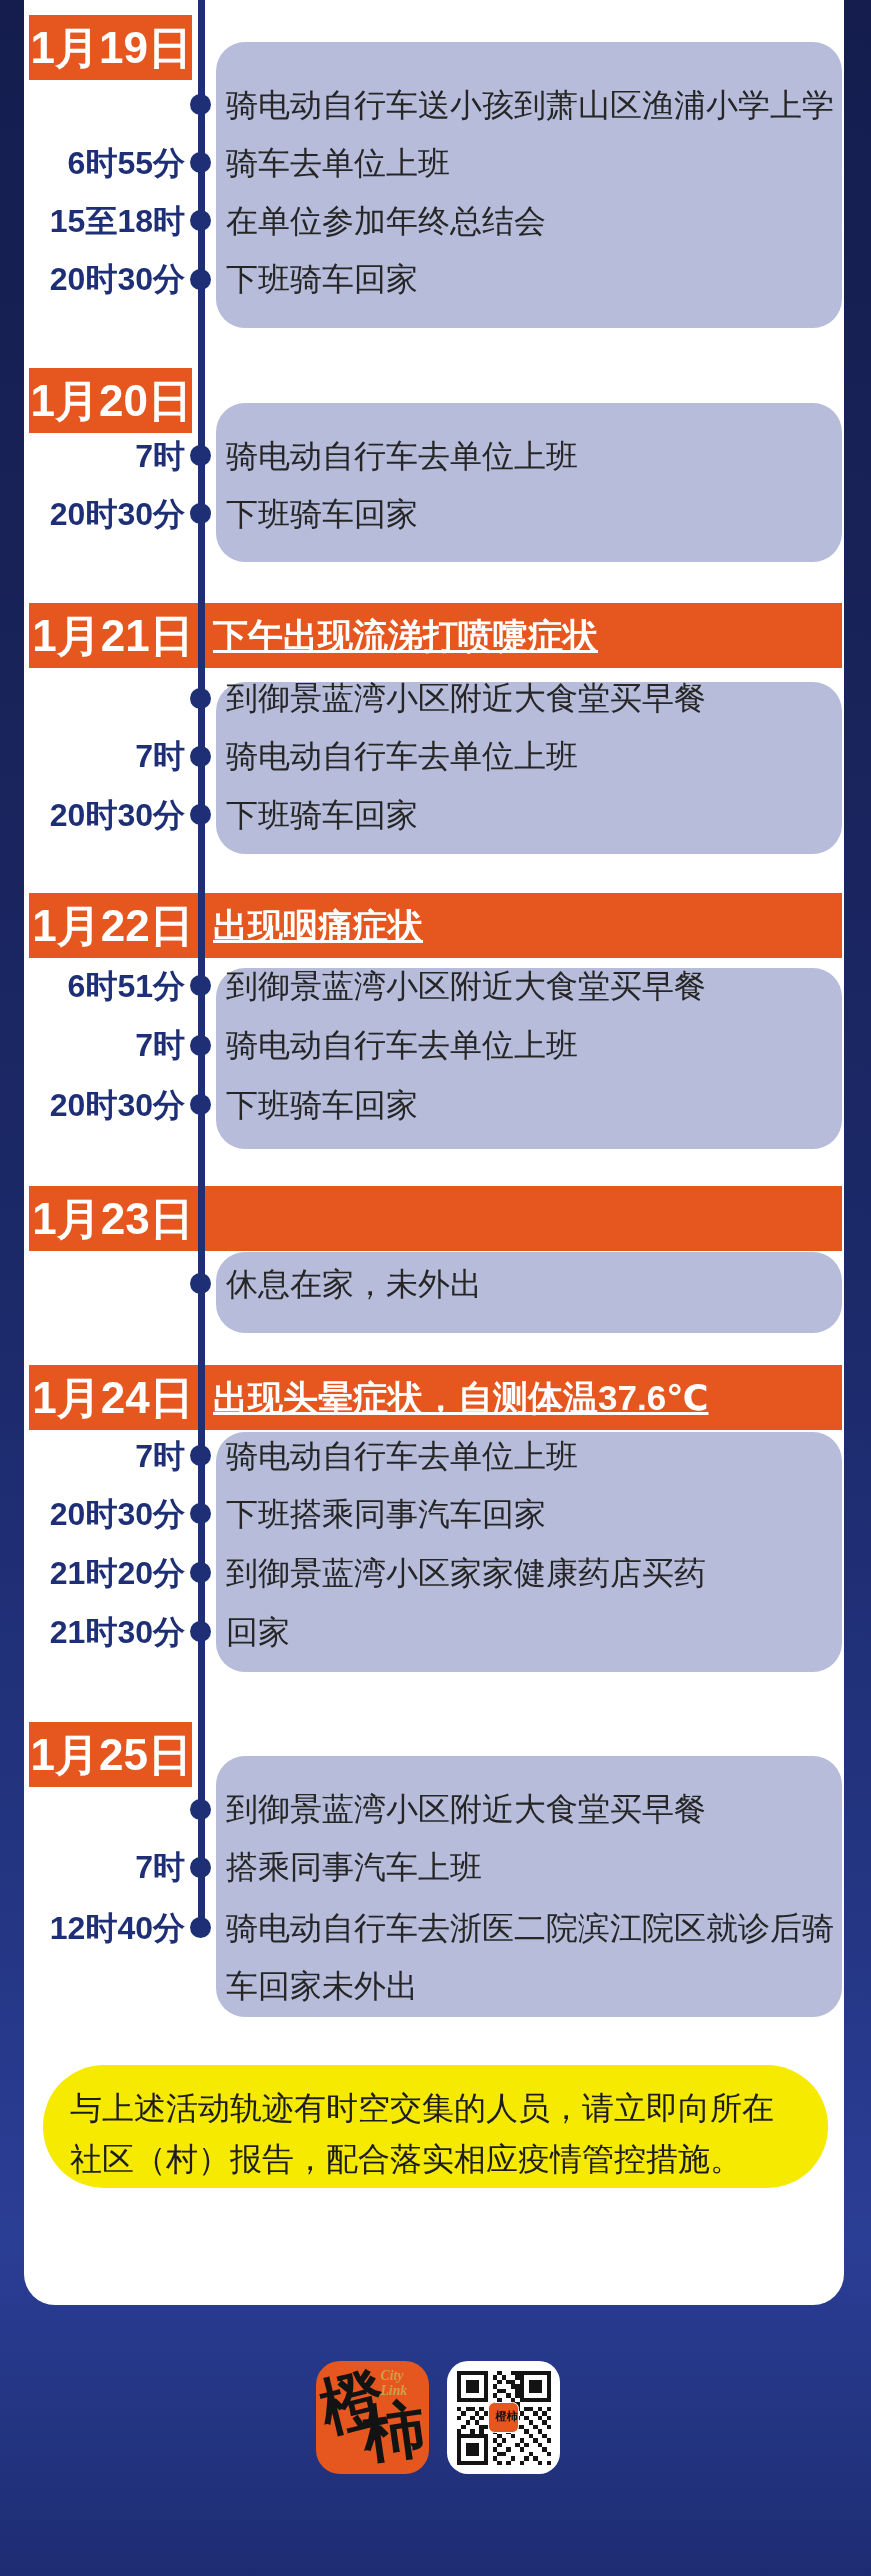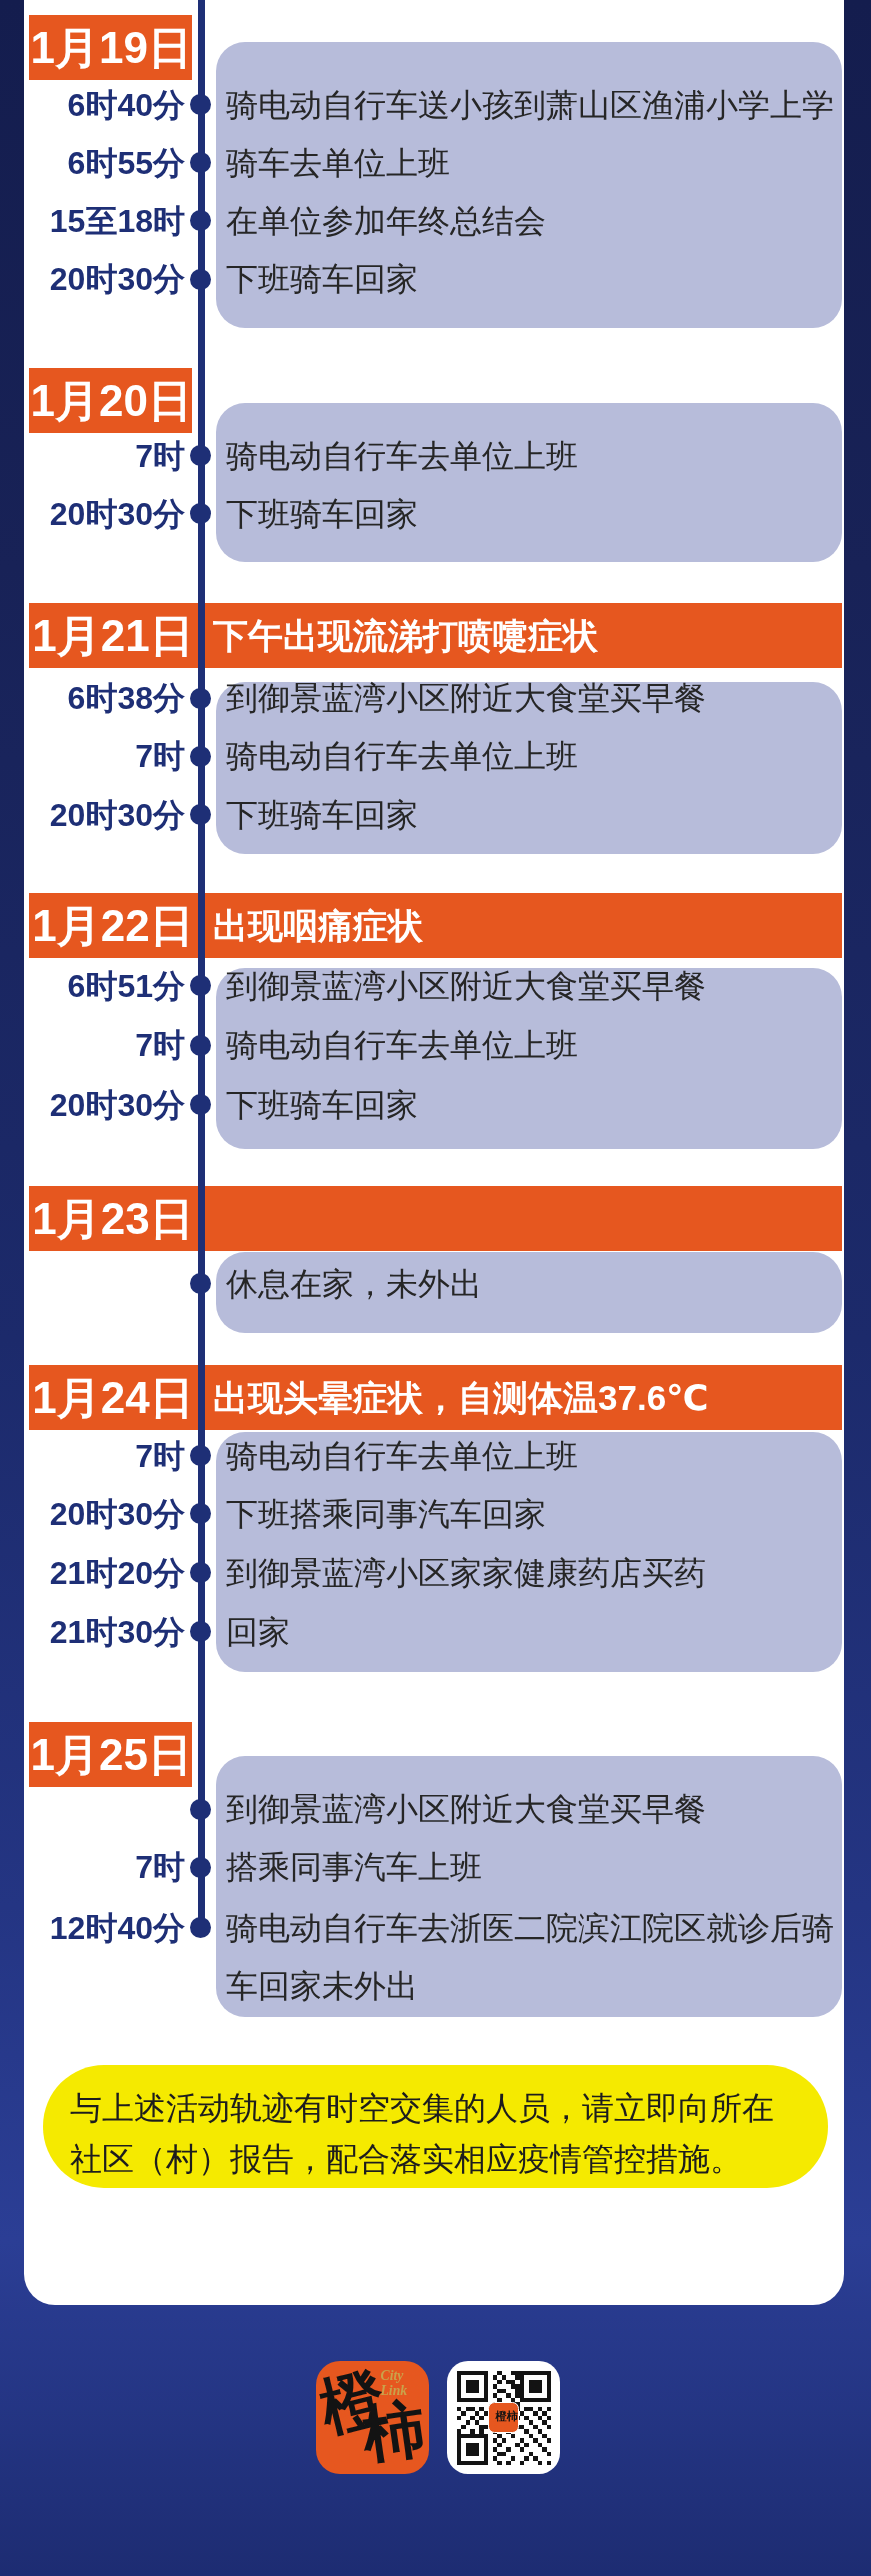--- a/index.html
+++ b/index.html
@@ -32,21 +32,21 @@
   .banner{
     position:absolute;left:29px;width:813px;height:65px;
     background:#E6571F;z-index:2;
   }
   .banner .bdate{
     position:absolute;left:0;top:0;width:168px;height:65px;
     color:#fff;font-size:44px;font-weight:700;text-align:center;line-height:65px;white-space:nowrap;
   }
   .banner .bsym{
     position:absolute;left:184px;top:0;height:65px;
-    color:#fff;font-size:35px;font-weight:700;line-height:65px;white-space:nowrap;
+    color:#fff;font-size:35px;font-weight:700;line-height:65px;white-space:nowrap;text-decoration:underline;
   }
   .bubble{
     position:absolute;left:216px;width:626px;
     background:#B7BCDA;border-radius:29px;z-index:1;
   }
   .time{
     position:absolute;left:24px;width:161px;height:58px;
     text-align:right;font-size:32px;font-weight:700;color:#1E2F76;
     line-height:58px;z-index:3;white-space:nowrap;
   }
@@ -91,42 +91,40 @@
   }
 </style>
 </head>
 <body>
 
 <div class="page">
   <div class="card"></div>
 
   <div class="badge" style="top:14.5px">1月19日</div>
   <div class="bubble" style="top:42px;height:286px"></div>
-  <div class="time" style="top:76px">6时40分</div>
   <div class="act" style="top:76px">骑电动自行车送小孩到萧山区渔浦小学上学</div>
   <div class="time" style="top:134px">6时55分</div>
   <div class="act" style="top:134px">骑车去单位上班</div>
   <div class="time" style="top:192px">15至18时</div>
   <div class="act" style="top:192px">在单位参加年终总结会</div>
   <div class="time" style="top:250px">20时30分</div>
   <div class="act" style="top:250px">下班骑车回家</div>
 
   <div class="badge" style="top:368px">1月20日</div>
   <div class="bubble" style="top:403px;height:159px"></div>
   <div class="time" style="top:427px">7时</div>
   <div class="act" style="top:427px">骑电动自行车去单位上班</div>
   <div class="time" style="top:485px">20时30分</div>
   <div class="act" style="top:485px">下班骑车回家</div>
 
   <div class="banner" style="top:603px">
     <div class="bdate">1月21日</div>
     <div class="bsym">下午出现流涕打喷嚏症状</div>
   </div>
   <div class="bubble" style="top:682px;height:172px"></div>
-  <div class="time" style="top:669px">6时38分</div>
   <div class="act" style="top:669px">到御景蓝湾小区附近大食堂买早餐</div>
   <div class="time" style="top:727px">7时</div>
   <div class="act" style="top:727px">骑电动自行车去单位上班</div>
   <div class="time" style="top:786px">20时30分</div>
   <div class="act" style="top:786px">下班骑车回家</div>
 
   <div class="banner" style="top:893px">
     <div class="bdate">1月22日</div>
     <div class="bsym">出现咽痛症状</div>
   </div>

